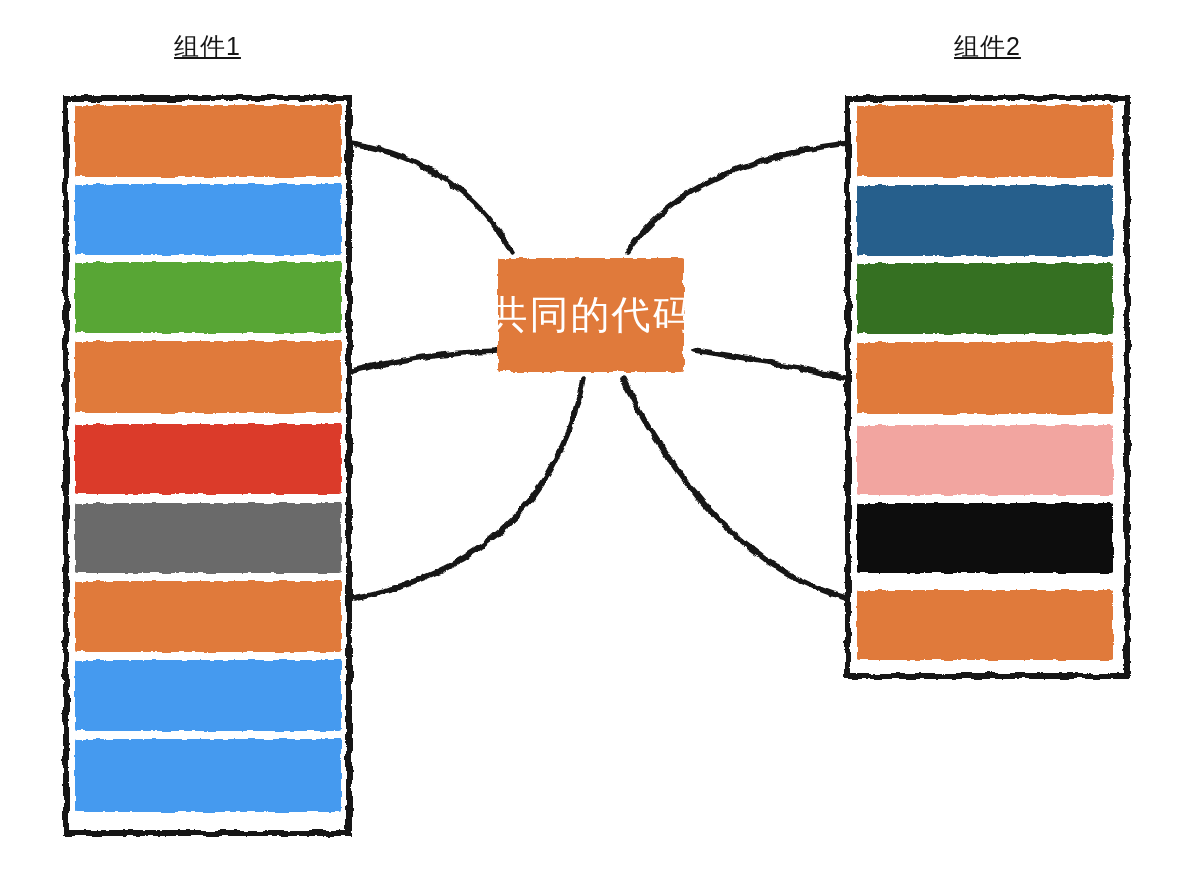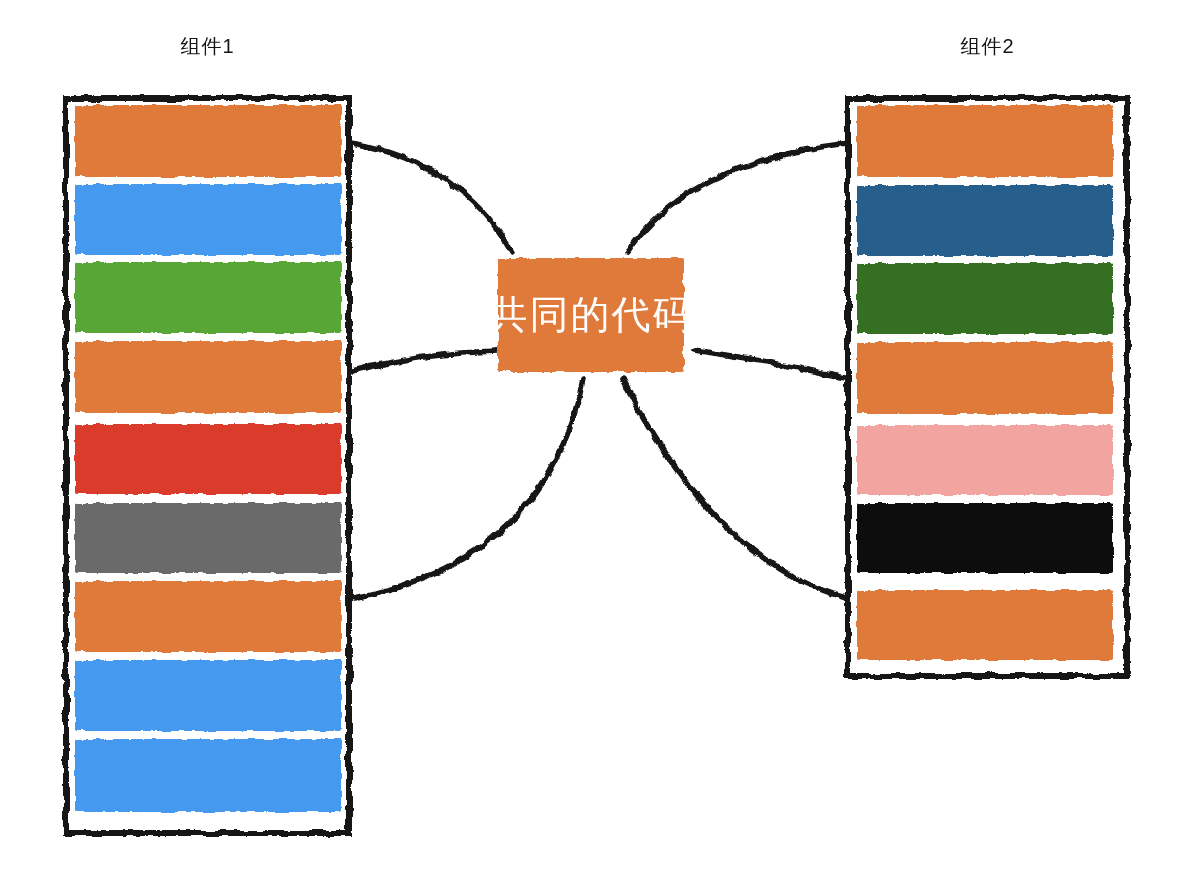--- a/index.html
+++ b/index.html
@@ -28,23 +28,24 @@
     width: 1178px;
     height: 882px;
     pointer-events: none;
   }
   .panel-title {
     position: absolute;
     top: 30px;
     height: 32px;
     line-height: 32px;
     text-align: center;
-    font-size: 20px;
+    font-size: 25px;
     color: #151515;
     letter-spacing: 1px;
+    text-decoration: underline;
   }
   .panel-title.left  { left: 63px;  width: 289px; }
   .panel-title.right { left: 845px; width: 285px; text-align: center; }
   .panel-frame {
     position: absolute;
     border: 6px solid #151515;
     background: transparent;
     box-sizing: border-box;
   }
   .panel-frame.left  { left: 63px;  top: 95px; width: 289px; height: 741px; }

